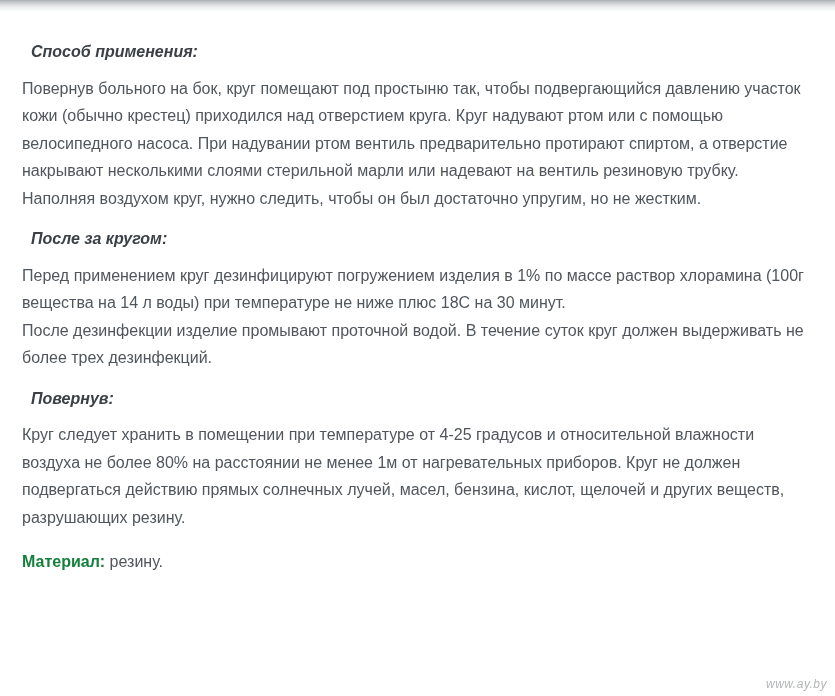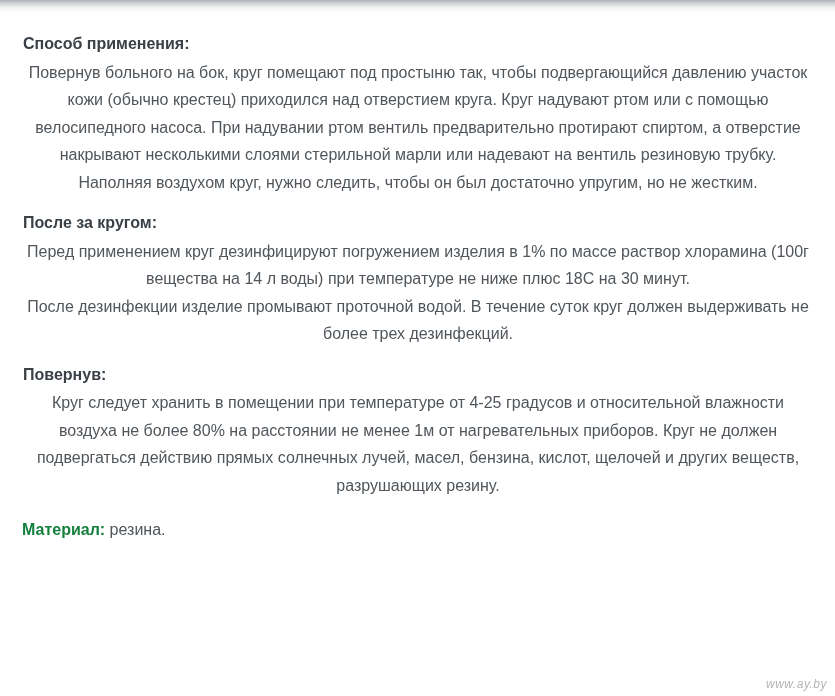--- a/index.html
+++ b/index.html
@@ -26,30 +26,30 @@
     left: 22px;
     width: 792px;
     font-size: 16px;
     line-height: 27.5px;
     color: #50565b;
   }
   .sec { margin: 0 0 13px 0; }
   .sec h2 {
     font-size: 16px;
     line-height: 27.5px;
-    margin: 1px;
+    margin: 9px;
     padding: 0;
     font-weight: bold;
     color: #3a4045;
+    font-style: italic;
   }
   .sec p {
     margin: 0;
     padding: 0;
     white-space: pre-line;
-    text-align: center;
   }
   .material {
     margin: 17px 0 0 0;
     padding: 0;
   }
   .material strong {
     font-weight: bold;
     color: #15803d;
   }
   .watermark {
@@ -87,17 +87,17 @@
   </div>
 
   <div class="sec">
     <h2>Повернув:</h2>
     <p>Круг следует хранить в помещении при температуре от 4-25 градусов и относительной влажности
 воздуха не более 80% на расстоянии не менее 1м от нагревательных приборов. Круг не должен
 подвергаться действию прямых солнечных лучей, масел, бензина, кислот, щелочей и других веществ,
 разрушающих резину.</p>
   </div>
 
-  <p class="material"><strong>Материал:</strong> <span>резина.</span></p>
+  <p class="material"><strong>Материал:</strong> <span>резину.</span></p>
 
 </div>
 
 <div class="watermark">www.ay.by</div>
 
 </body></html>

